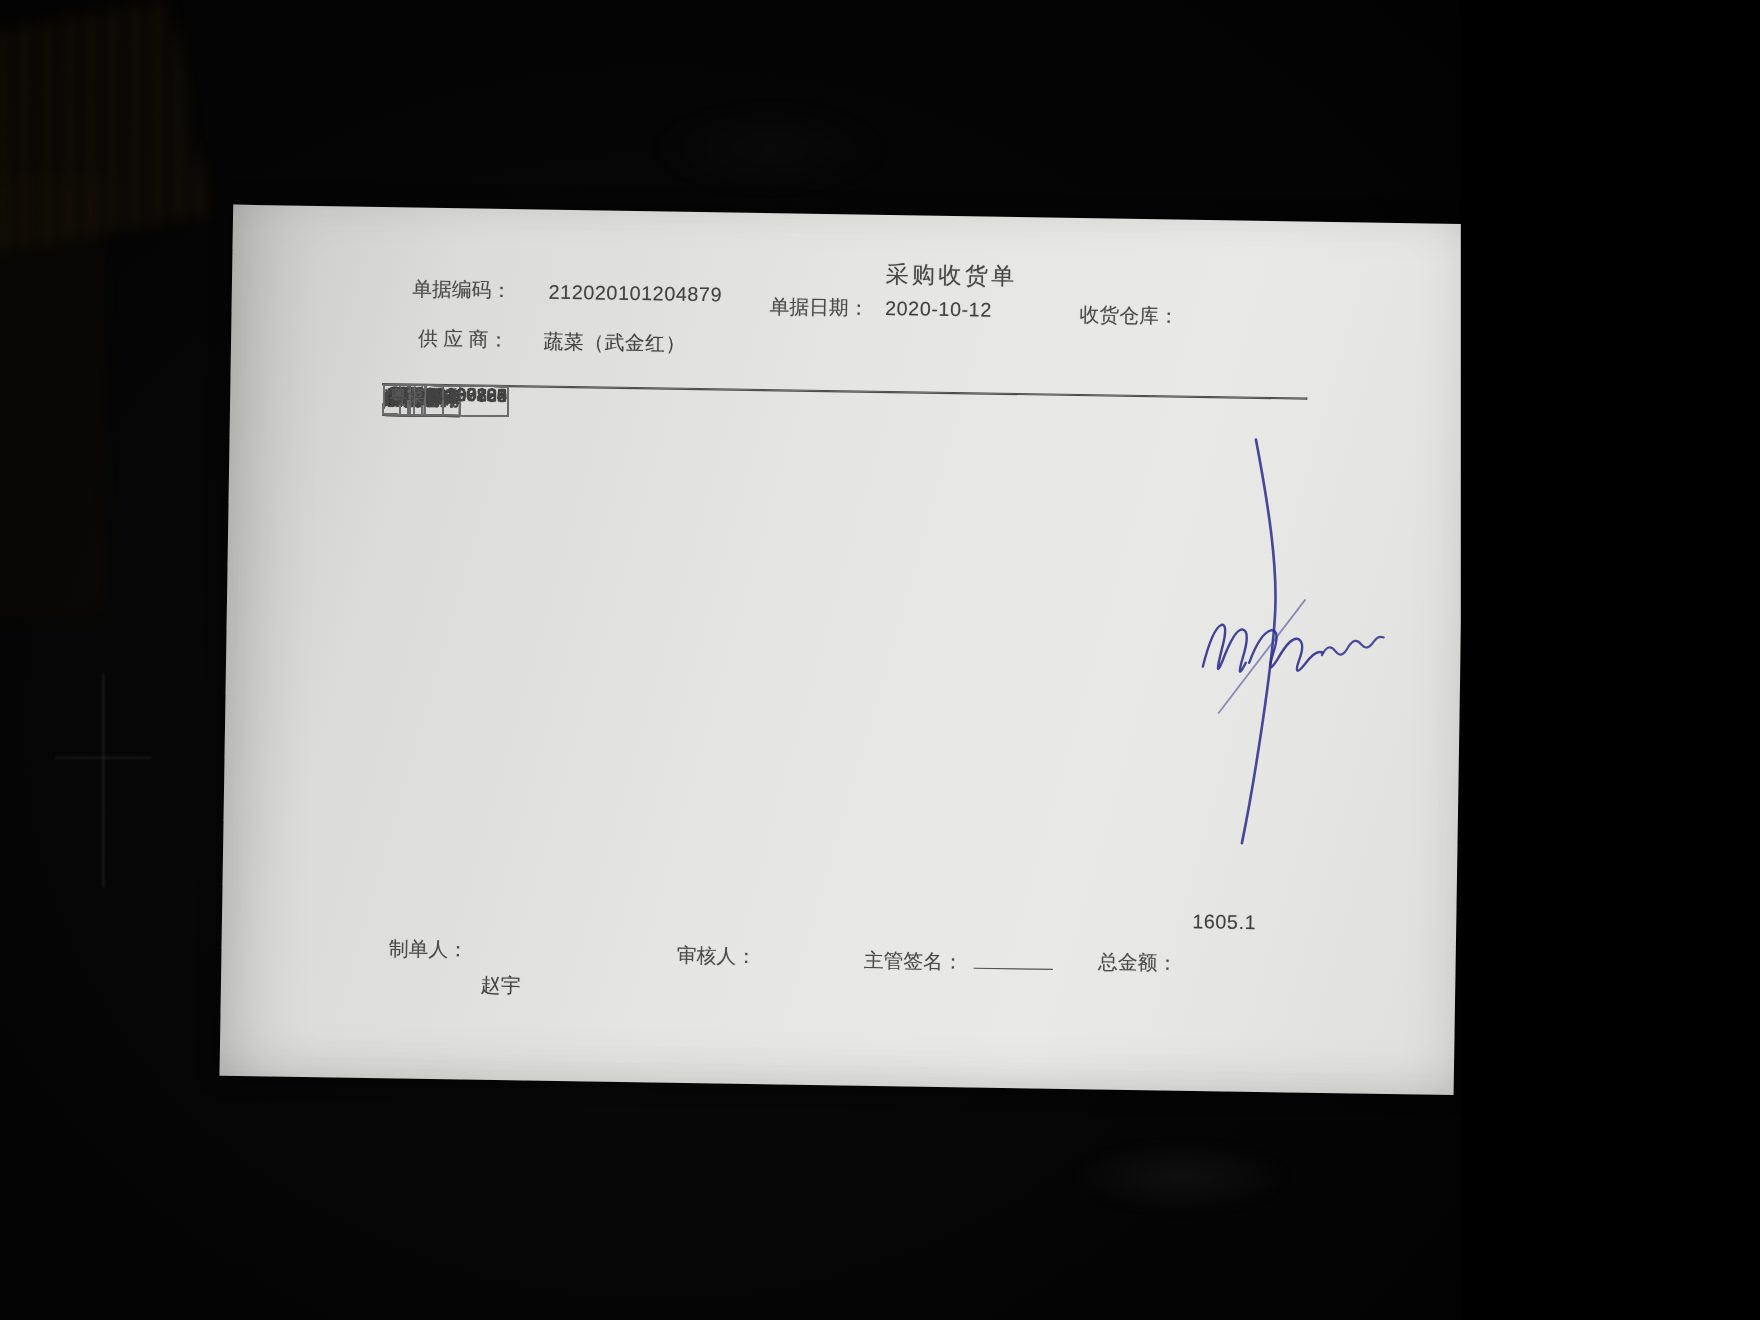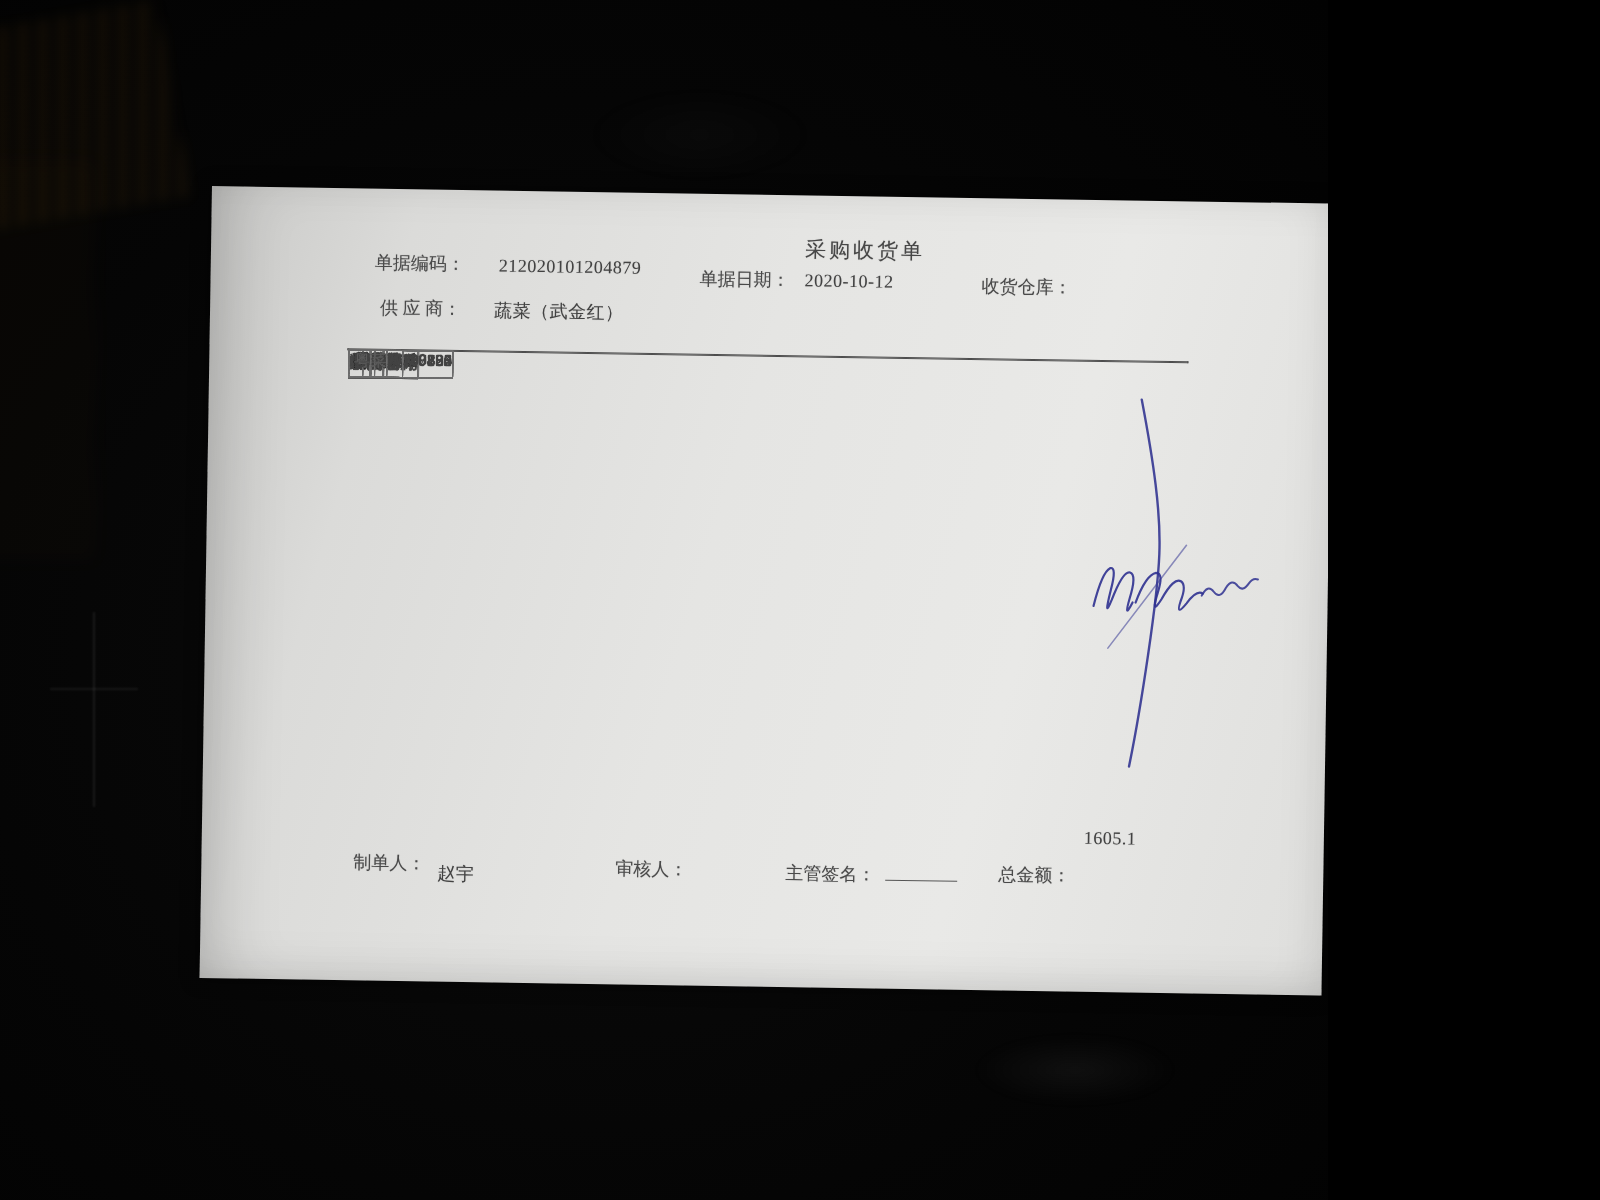--- a/index.html
+++ b/index.html
@@ -1,18 +1,18 @@
 <!DOCTYPE html>
 <html><head>
 <meta charset="utf-8">
 <style>
   html,body{margin:0;padding:0;background:#000;}
   .canvas{position:relative;width:1328px;height:1200px;overflow:hidden;
           background:radial-gradient(ellipse at 45% 55%, #0b0b0b 0%, #050505 60%, #020202 100%);
-          font-family:Liberation Serif, serif;}
+          font-family:Liberation Sans, sans-serif;}
   
   .bg-wood{position:absolute;left:-25px;top:15px;width:200px;height:200px;
            background:repeating-linear-gradient(100deg, rgba(150,100,30,.30) 0 5px, rgba(70,45,12,.20) 5px 12px, rgba(25,15,5,.12) 12px 20px);
            filter:blur(6px);opacity:.55;transform:rotate(-10deg);}
   .bg-wood2{position:absolute;left:-35px;top:160px;width:130px;height:400px;
            background:repeating-linear-gradient(95deg, rgba(120,80,25,.18) 0 6px, rgba(40,25,8,.12) 6px 14px);
            filter:blur(8px);opacity:.35;}
   .cross-v{position:absolute;left:93px;top:612px;width:2px;height:195px;background:rgba(150,150,150,.15);filter:blur(1px);}
   .cross-h{position:absolute;left:50px;top:688px;width:88px;height:2px;background:rgba(150,150,150,.13);filter:blur(1px);}
   .smudge1{position:absolute;left:930px;top:1020px;width:290px;height:100px;
@@ -255,21 +255,21 @@
             <td class="c-unit">斤</td>
             <td class="c-qty">15</td>
             <td class="c-price">3.8</td>
             <td class="c-amt">57</td>
             <td class="c-wh">粤菜</td>
           </tr>
         </tbody>
     </table>
 
     <span class="p-label" style="left:152px;top:662px;">制单人：</span>
-    <span class="p-value" style="left:236px;top:672px;">赵宇</span>
+    <span class="p-value" style="left:236px;top:694px;">赵宇</span>
 
     <span class="p-label" style="left:414px;top:664px;">审核人：</span>
     <span class="p-value" style="left:505px;top:665px;"></span>
 
     <span class="p-label" style="left:584px;top:666px;">主管签名：</span>
     <span class="sign-line" style="left:684px;top:666px;width:72px;height:17px;"></span>
 
     <span class="p-label" style="left:797px;top:664px;">总金额：</span>
     <span class="p-value" style="left:882px;top:628px;">1605.1</span>
 

